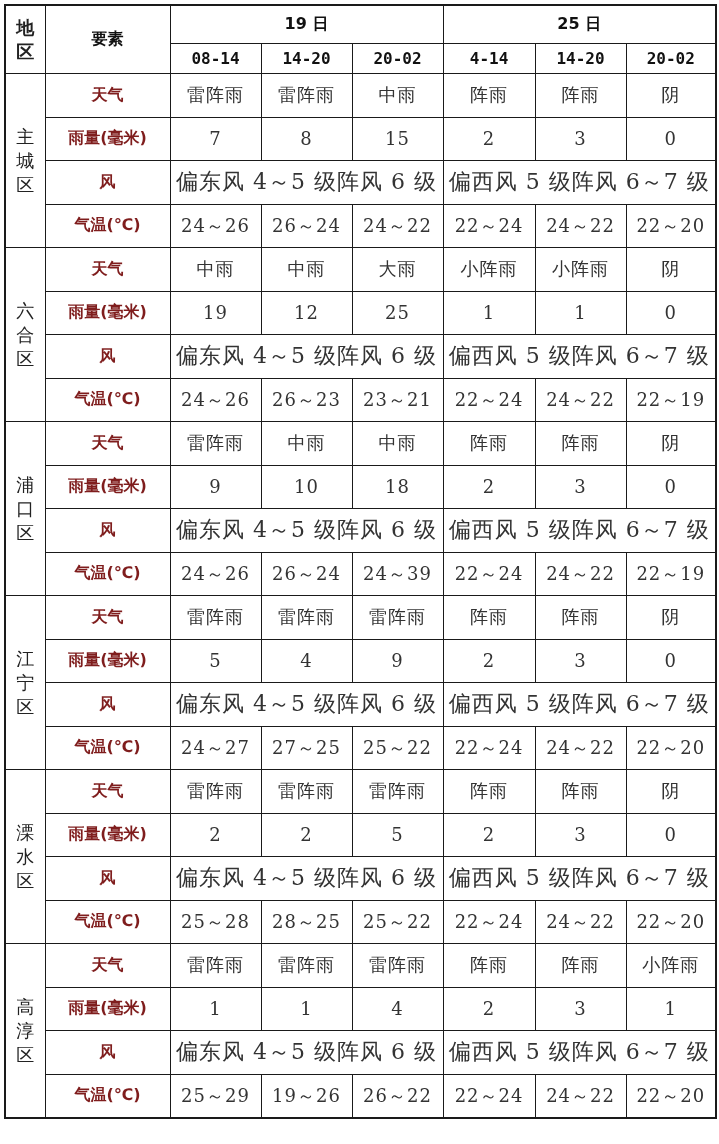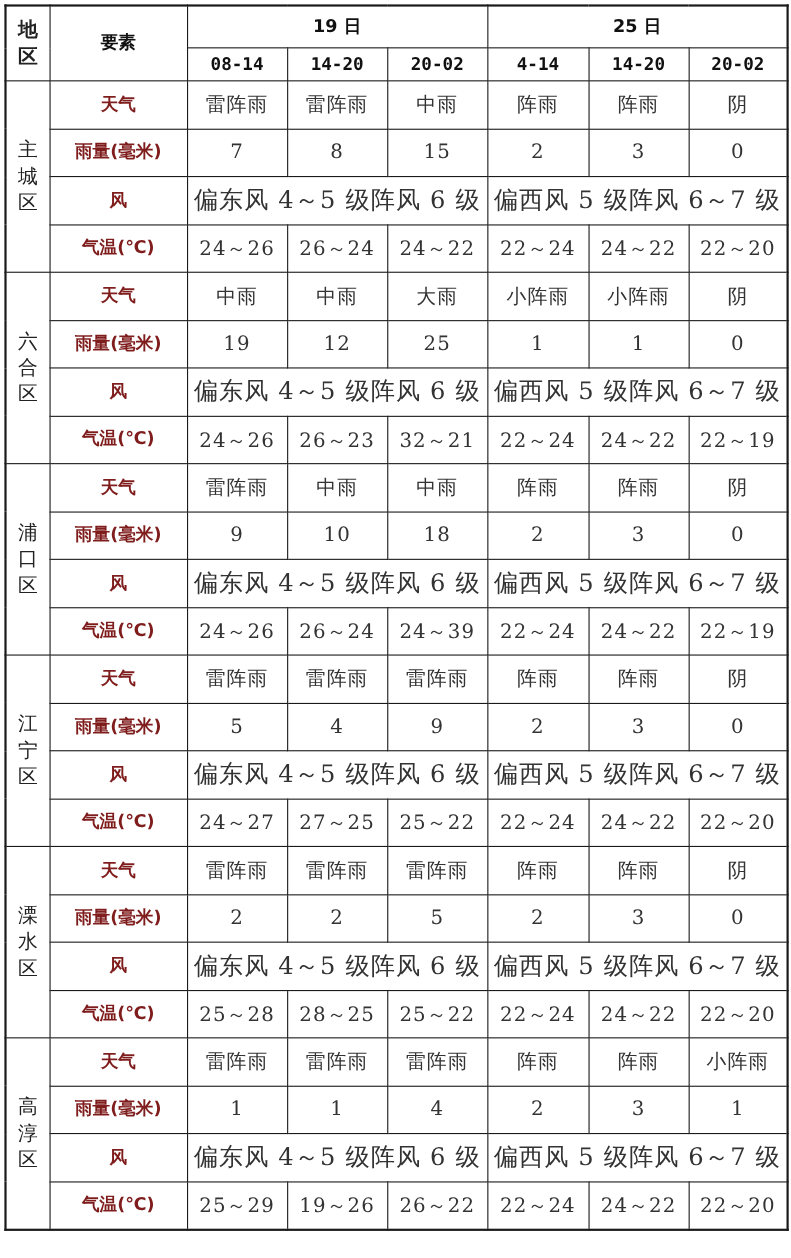--- a/index.html
+++ b/index.html
@@ -167,21 +167,21 @@
       </tr>
       <tr class="data-row">
         <td class="elem">风</td>
         <td class="val wind" colspan="3">偏东风 4～5 级阵风 6 级</td>
         <td class="val wind" colspan="3">偏西风 5 级阵风 6～7 级</td>
       </tr>
       <tr class="data-row">
         <td class="elem">气温(℃)</td>
         <td class="val">24～26</td>
         <td class="val">26～23</td>
-        <td class="val">32～21</td>
+        <td class="val">23～21</td>
         <td class="val">22～24</td>
         <td class="val">24～22</td>
         <td class="val">22～19</td>
       </tr>
       <tr class="data-row block-sep">
         <td class="district" rowspan="4">
           <span>浦</span>
           <span>口</span>
           <span>区</span>
         </td>

